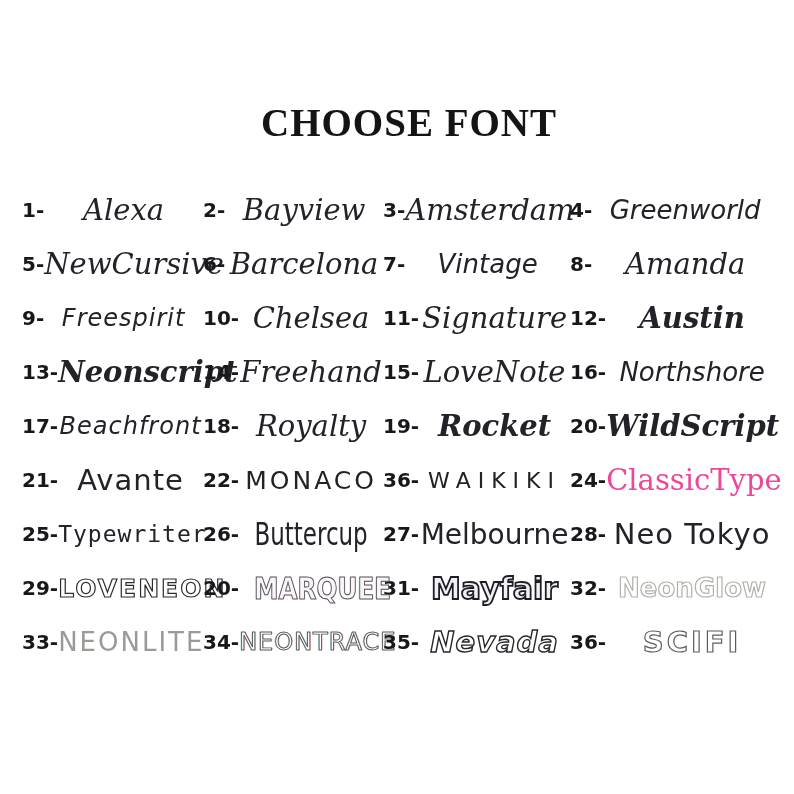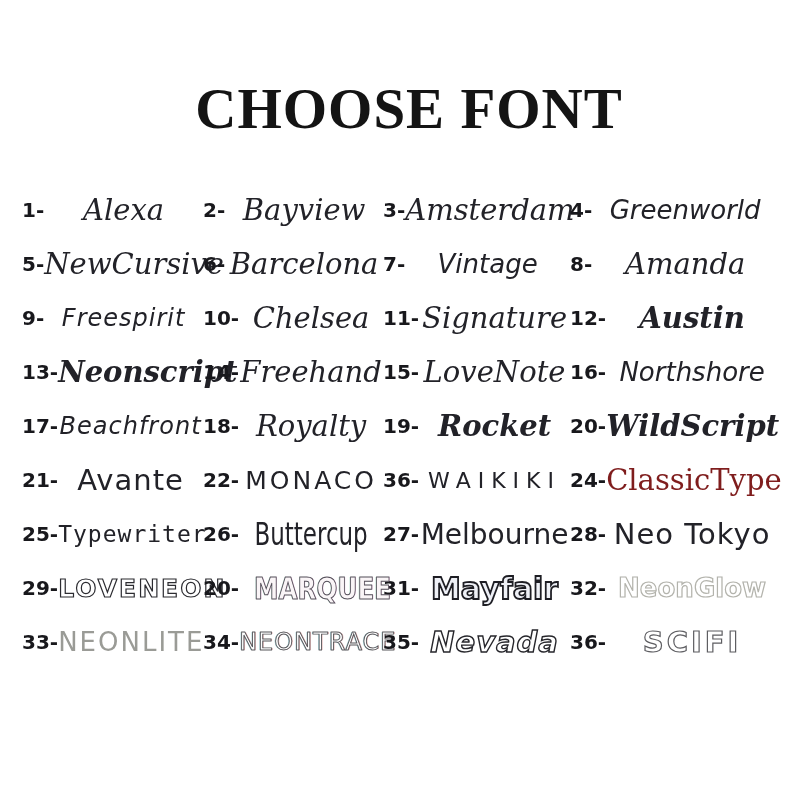--- a/index.html
+++ b/index.html
@@ -1,22 +1,22 @@
 <!DOCTYPE html>
 <html><head>
 <meta charset="utf-8">
 <style>
   html,body{margin:0;padding:0;}
   body{
     width:794px;height:794px;position:relative;overflow:hidden;
     background:#ffffff;font-family:"DejaVu Sans",sans-serif;
   }
   h1[data-name="page-title"]{
-    margin:76px 0 0;text-align:center;
-    font-family:"Liberation Serif",serif;font-weight:700;font-size:57px;
+    margin:100px 0 0;text-align:center;
+    font-family:"Liberation Serif",serif;font-weight:700;font-size:39px;
     letter-spacing:1px;color:#141414;padding-left:24px;
   }
   [data-name="font-grid"]{
     position:absolute;top:183px;left:22px;width:756px;
     display:grid;grid-template-columns:181px 180px 187px 208px;grid-auto-rows:54px;
   }
   .cell{display:flex;align-items:center;min-width:0;}
   .num{
     font:600 20px "DejaVu Sans",sans-serif;color:#18181c;flex:0 0 auto;
   }
@@ -144,21 +144,21 @@
     <div class="cell" data-name="font-option-monaco">
       <span class="num" data-name="font-number">22-</span>
       <span class="sample s-caps" data-name="font-sample">MONACO</span>
     </div>
     <div class="cell" data-name="font-option-waikiki">
       <span class="num" data-name="font-number">36-</span>
       <span class="sample s-caps-wide" data-name="font-sample">WAIKIKI</span>
     </div>
     <div class="cell" data-name="font-option-classictype">
       <span class="num" data-name="font-number">24-</span>
-      <span class="sample s-slab" data-name="font-sample" style="color: #7f1d1d;">ClassicType</span>
+      <span class="sample s-slab" data-name="font-sample" style="color: #ec4899;">ClassicType</span>
     </div>
     <div class="cell" data-name="font-option-typewriter">
       <span class="num" data-name="font-number">25-</span>
       <span class="sample s-mono" data-name="font-sample">Typewriter</span>
     </div>
     <div class="cell" data-name="font-option-buttercup">
       <span class="num" data-name="font-number">26-</span>
       <span class="sample s-tall" data-name="font-sample">Buttercup</span>
     </div>
     <div class="cell" data-name="font-option-melbourne">

